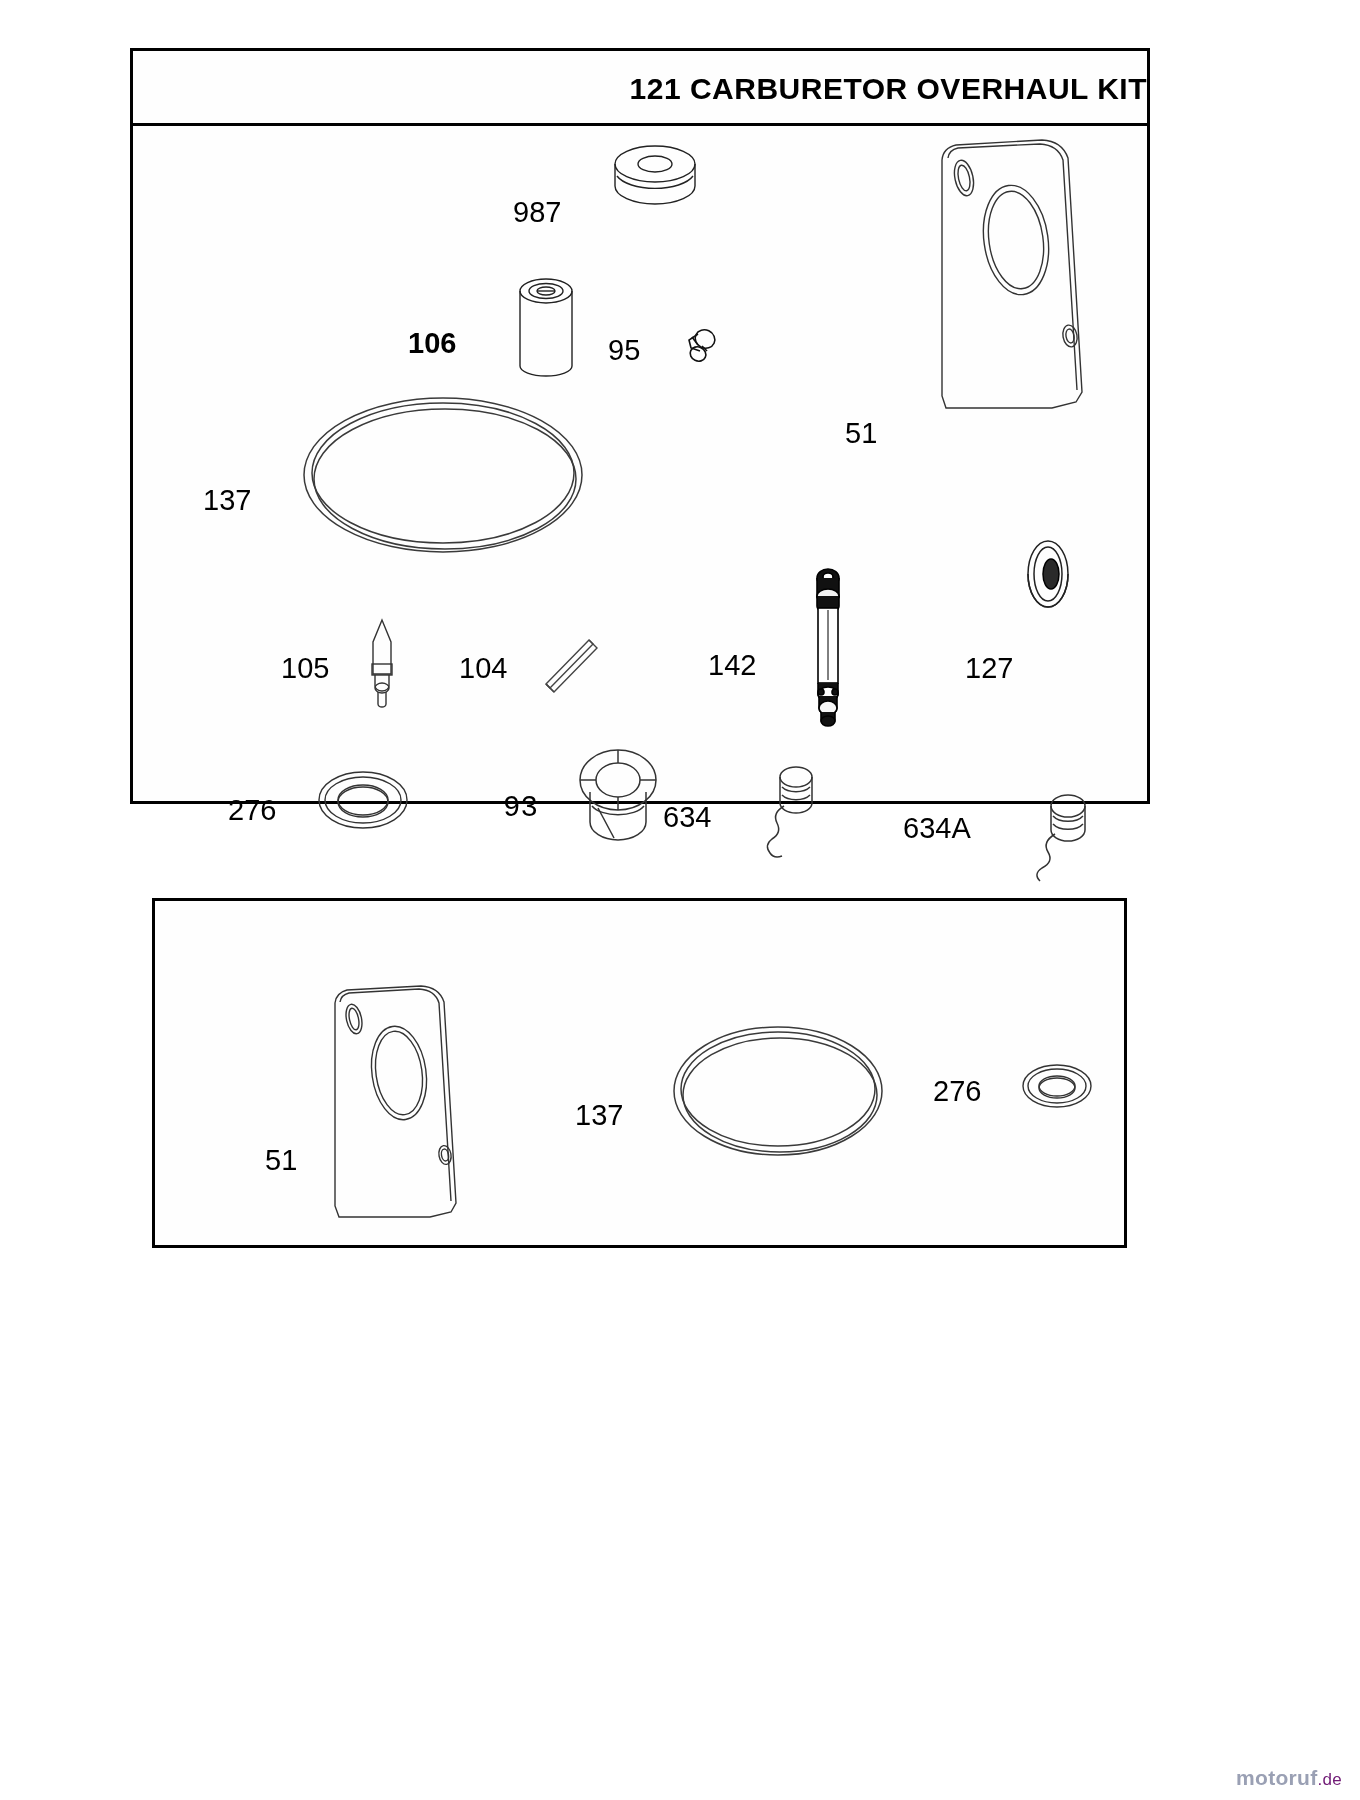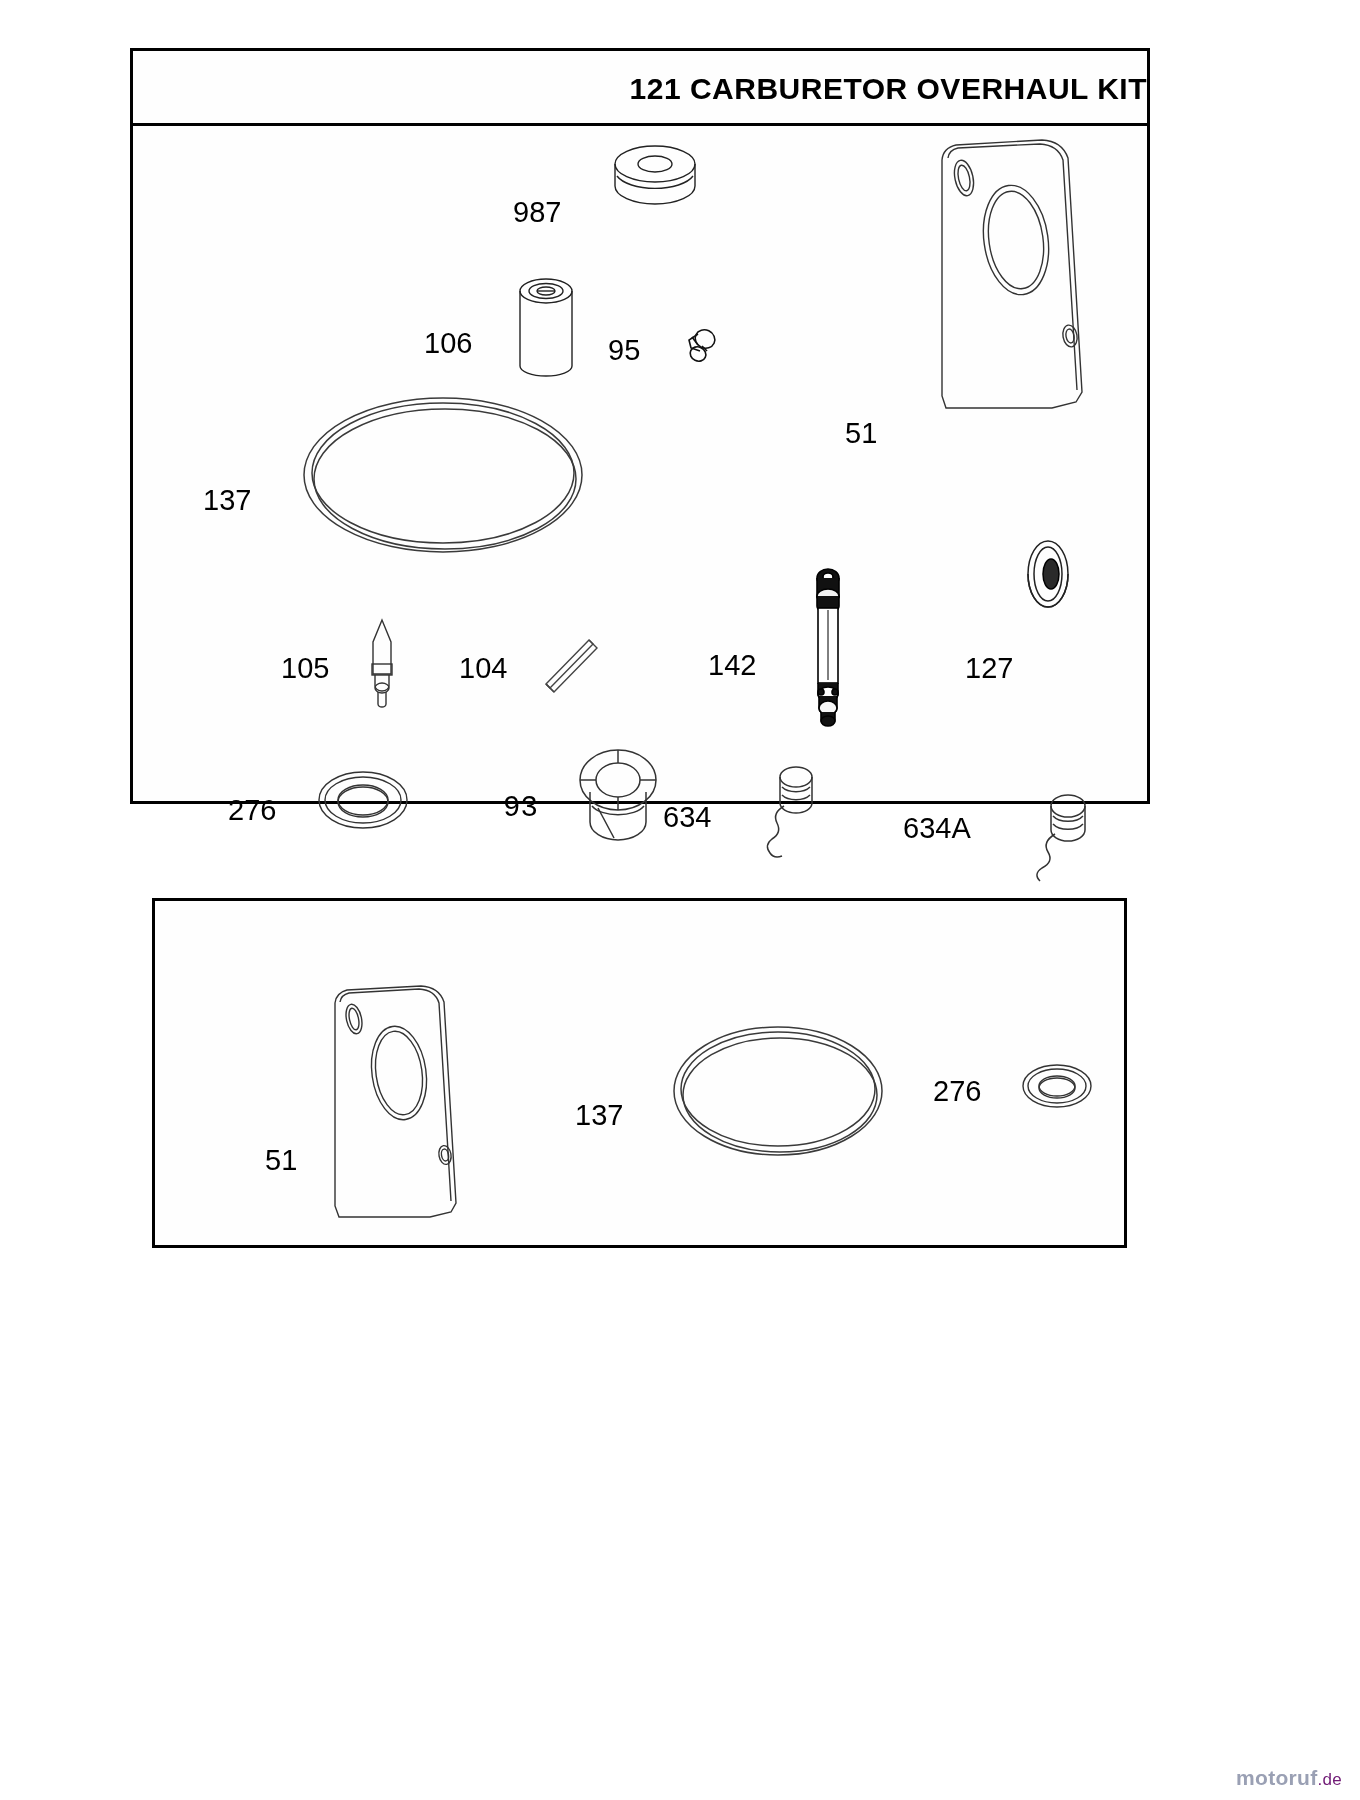--- a/index.html
+++ b/index.html
@@ -114,21 +114,21 @@
               <ellipse cx="47" cy="22" rx="40" ry="18"></ellipse>
               <ellipse cx="47" cy="22" rx="17" ry="8"></ellipse>
               <path d="M7 22 L7 44 A40 18 0 0 0 87 44 L87 22"></path>
               <path d="M9 34 A40 18 0 0 0 85 34"></path>
             </g>
           </svg>
         </div>
       </div>
 
       <div class="part" style="left:275px; top:148px;">
-        <div class="part-label" style="left:16px; top:55px;">106</div>
+        <div class="part-label" style="left:0px; top:55px;font-weight:bold;">106</div>
         <div class="part-art" style="left:105px; top:0px;">
           <svg width="70" height="110" viewBox="0 0 70 110">
             <g fill="none" stroke="#222" stroke-width="1.4">
               <ellipse cx="33" cy="17" rx="26" ry="12"></ellipse>
               <ellipse cx="33" cy="17" rx="17" ry="7.5"></ellipse>
               <ellipse cx="33" cy="17" rx="9" ry="4"></ellipse>
               <line x1="24" y1="17" x2="42" y2="17"></line>
               <path d="M7 17 L7 92 A26 10 0 0 0 59 92 L59 17"></path>
             </g>
           </svg>

